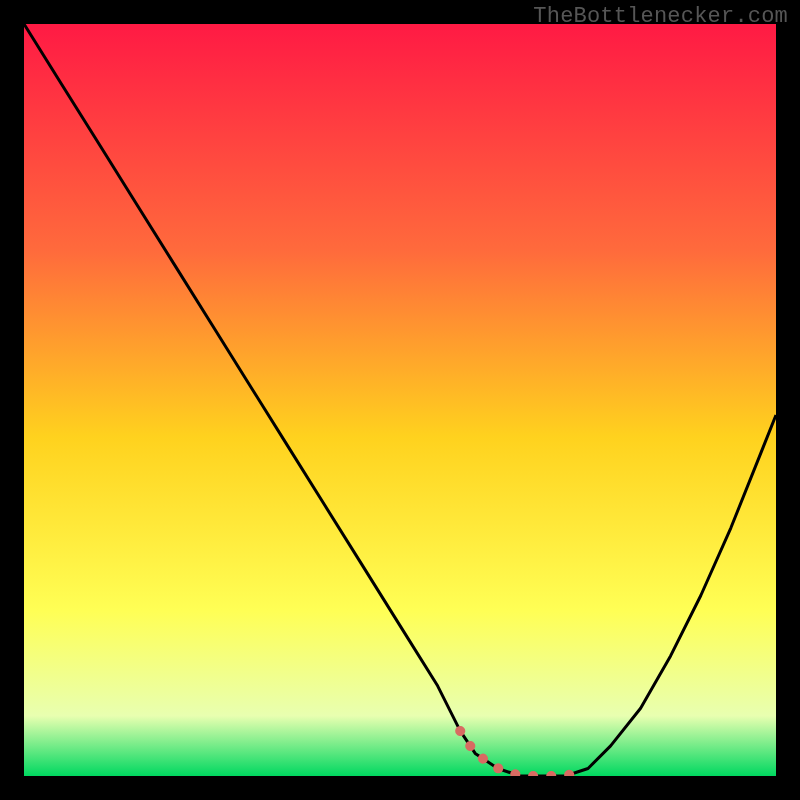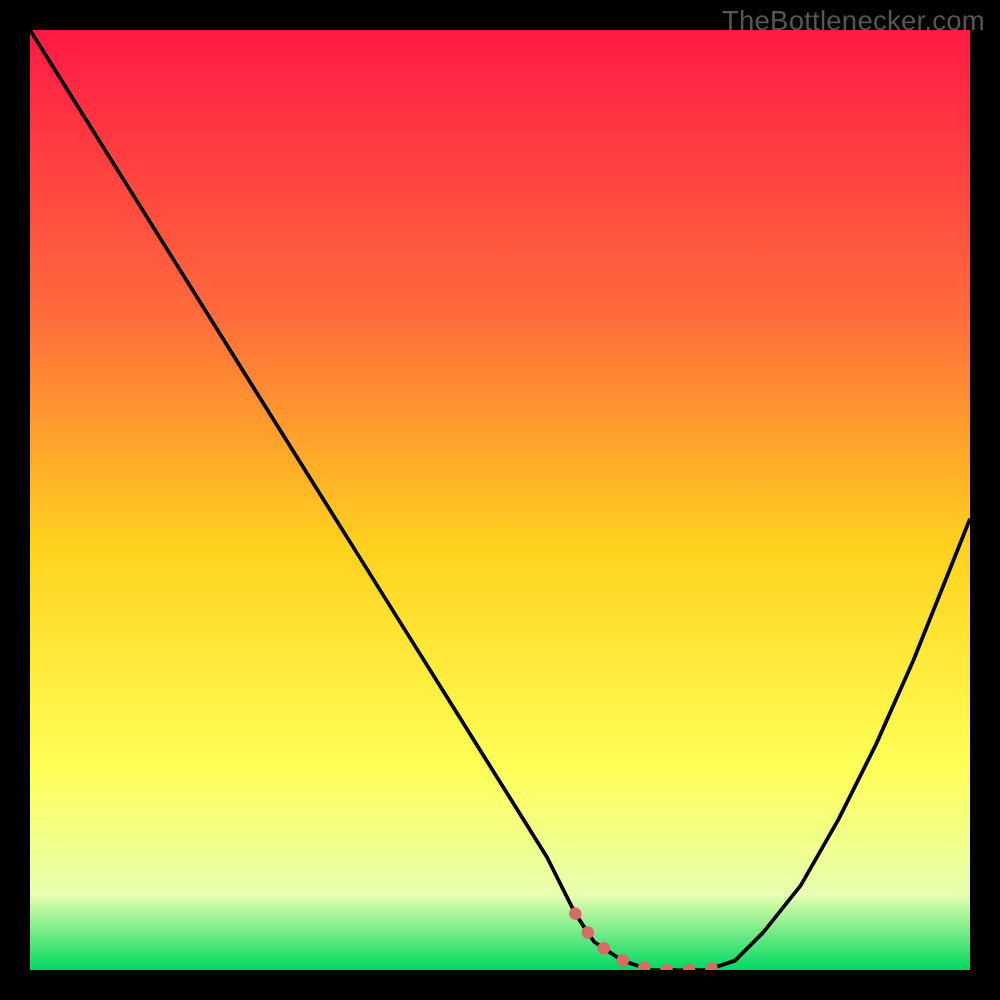--- a/index.html
+++ b/index.html
@@ -13,21 +13,21 @@
   .frame {
     position: relative;
     width: 800px;
     height: 800px;
     background: #000;
   }
   .watermark {
     position: absolute;
     top: 4px;
     right: 12px;
-    font-family: Liberation Sans, sans-serif;
+    font-family: Liberation Mono, monospace;
     font-size: 22px;
     font-weight: 400;
     color: #565656;
     letter-spacing: 0.2px;
   }
   svg {
     display: block;
   }
 </style>
 </head>

